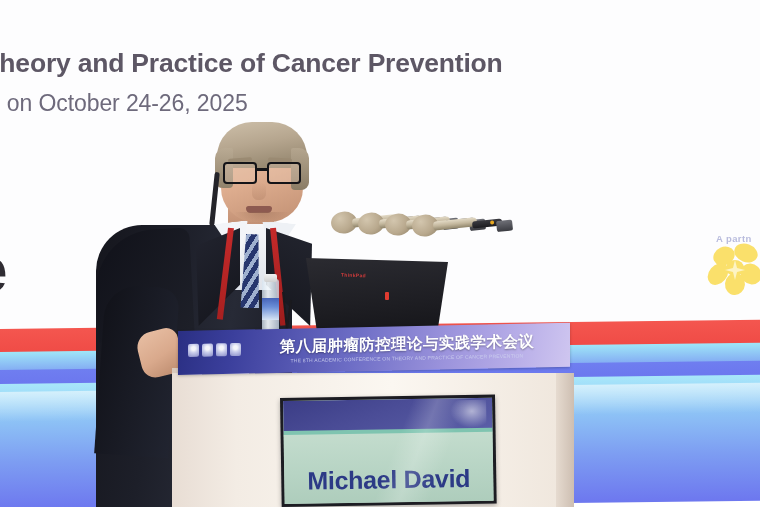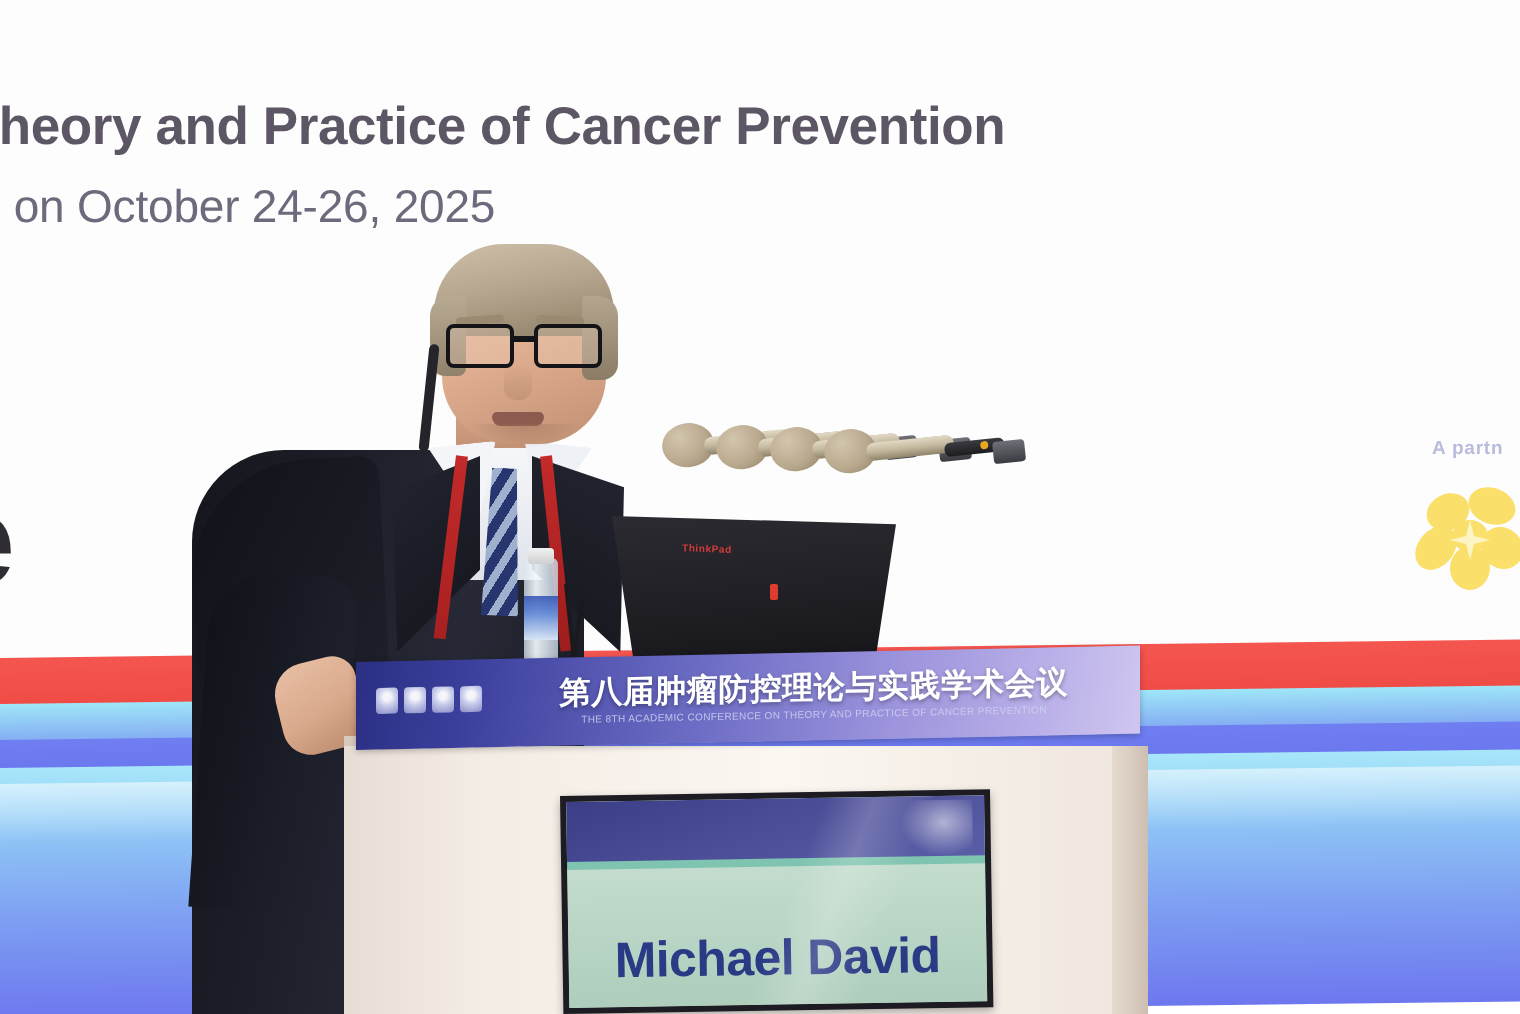--- a/index.html
+++ b/index.html
@@ -23,21 +23,21 @@
   .slide-title-2 {
     position:absolute; left:-92px; top:90px; width:900px;
     font-size:23px; font-weight:400; letter-spacing:-0.1px;
     color:#6e6a7c; white-space:nowrap;
   }
   .slide-left-glyph {
     position:absolute; left:-28px; top:238px;
     font-size:64px; font-weight:700; color:#2f2c33; line-height:1;
   }
   .partner-label {
-    position:absolute; left:716px; top:219px;
+    position:absolute; left:716px; top:233px;
     font-size:9.5px; font-weight:600; letter-spacing:0.4px;
     color:#b9bcdd; white-space:nowrap;
   }
   .flower { position:absolute; left:706px; top:240px; width:58px; height:56px; }
 
   
   .band-red {
     position:absolute; left:0; top:329px; width:760px; height:27px;
     background:linear-gradient(180deg,#f4564f 0%,#ef4a45 100%);
     transform:skewY(-0.7deg); transform-origin:left top;

